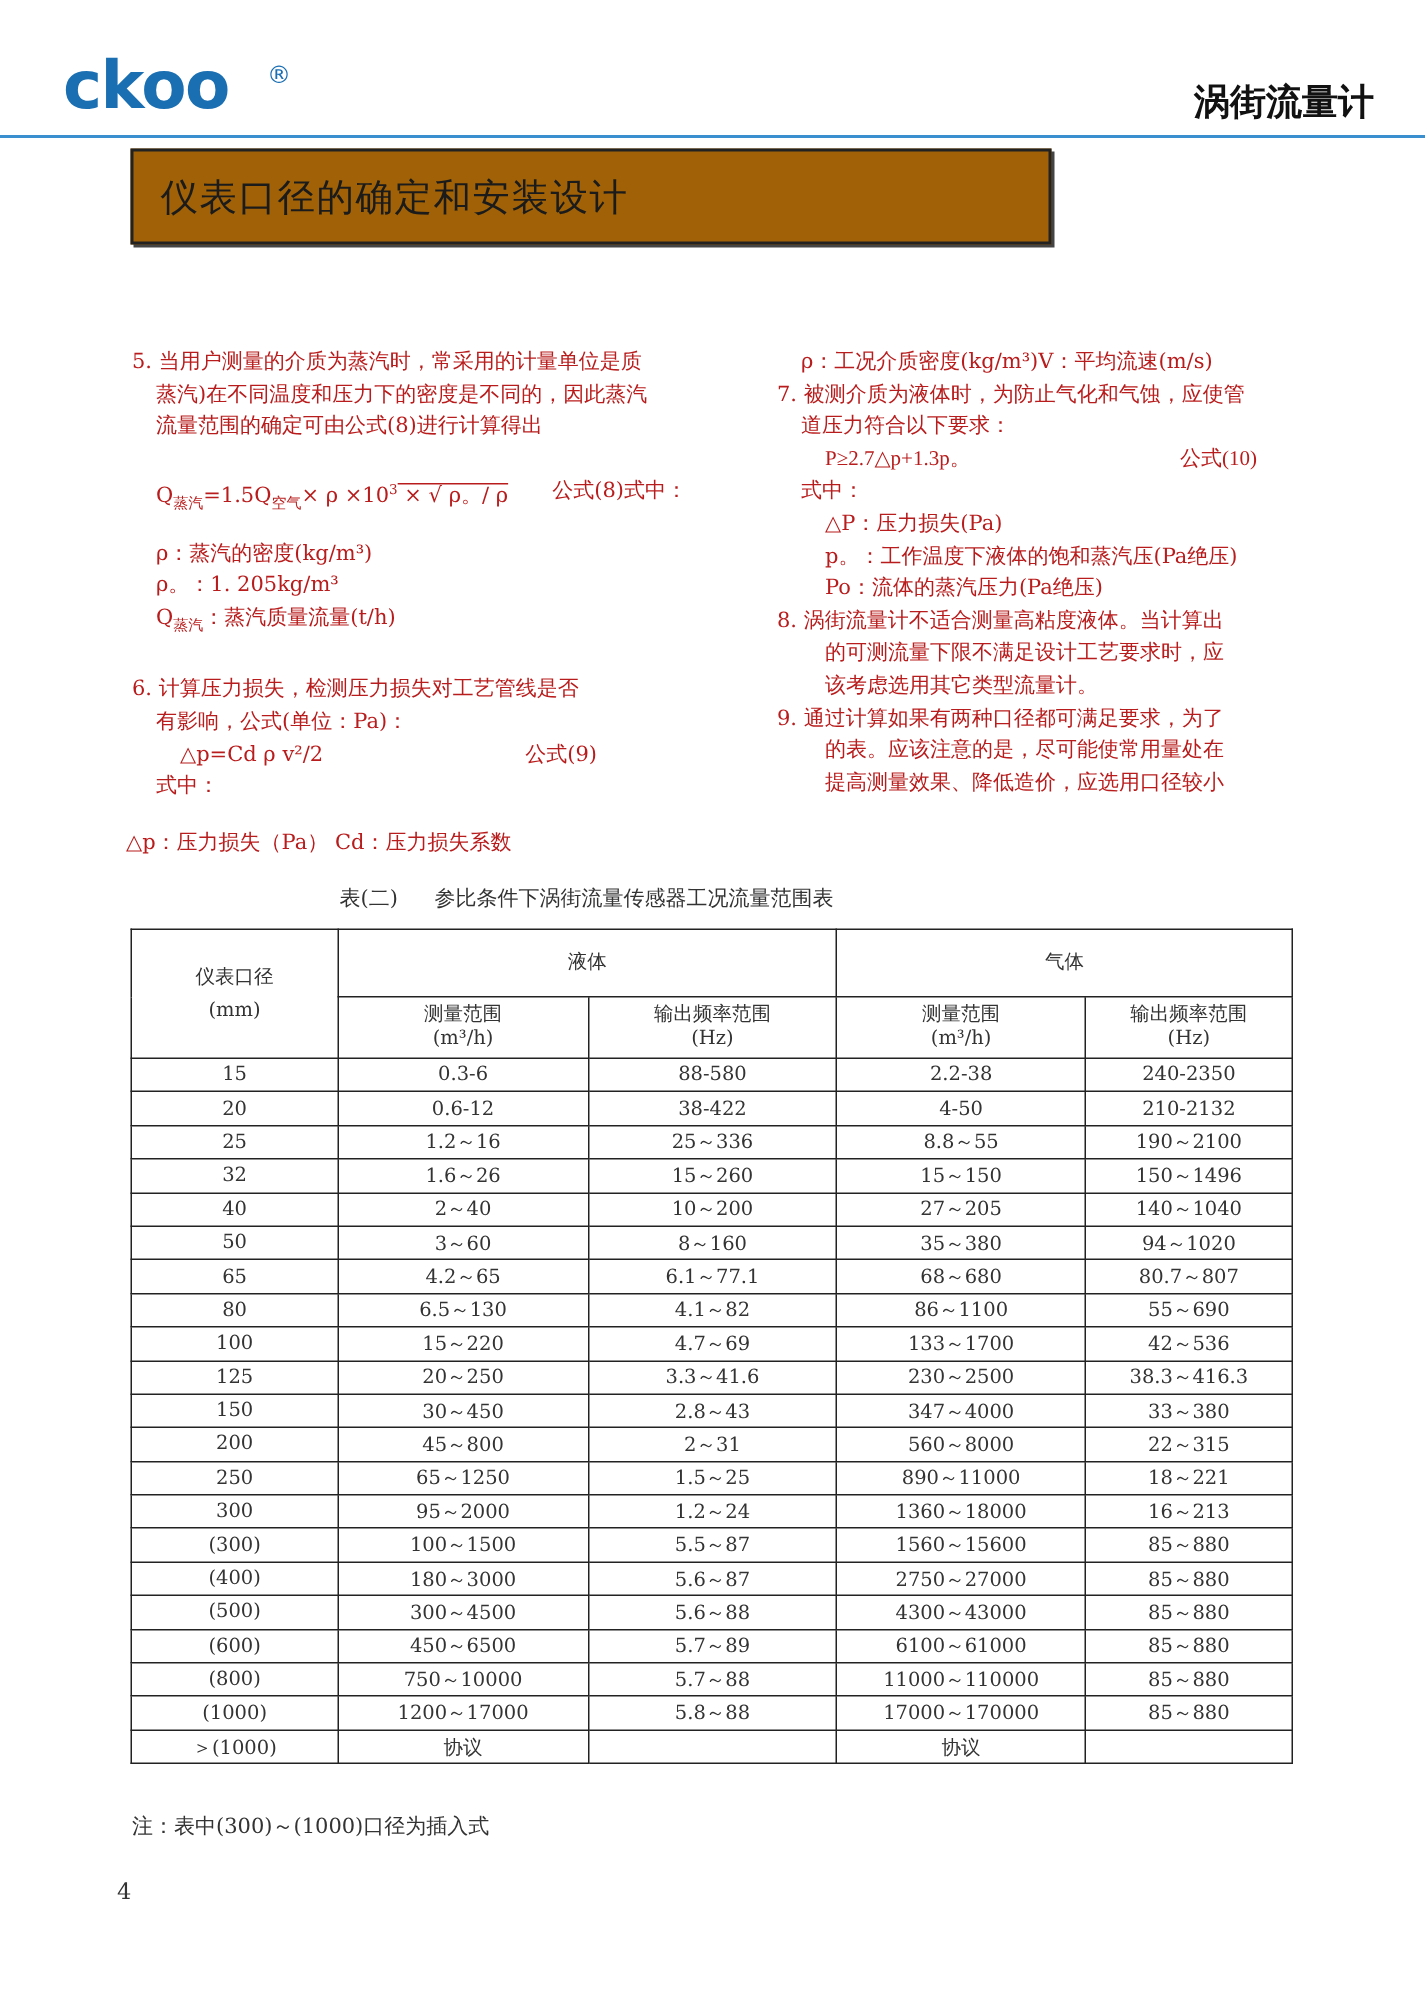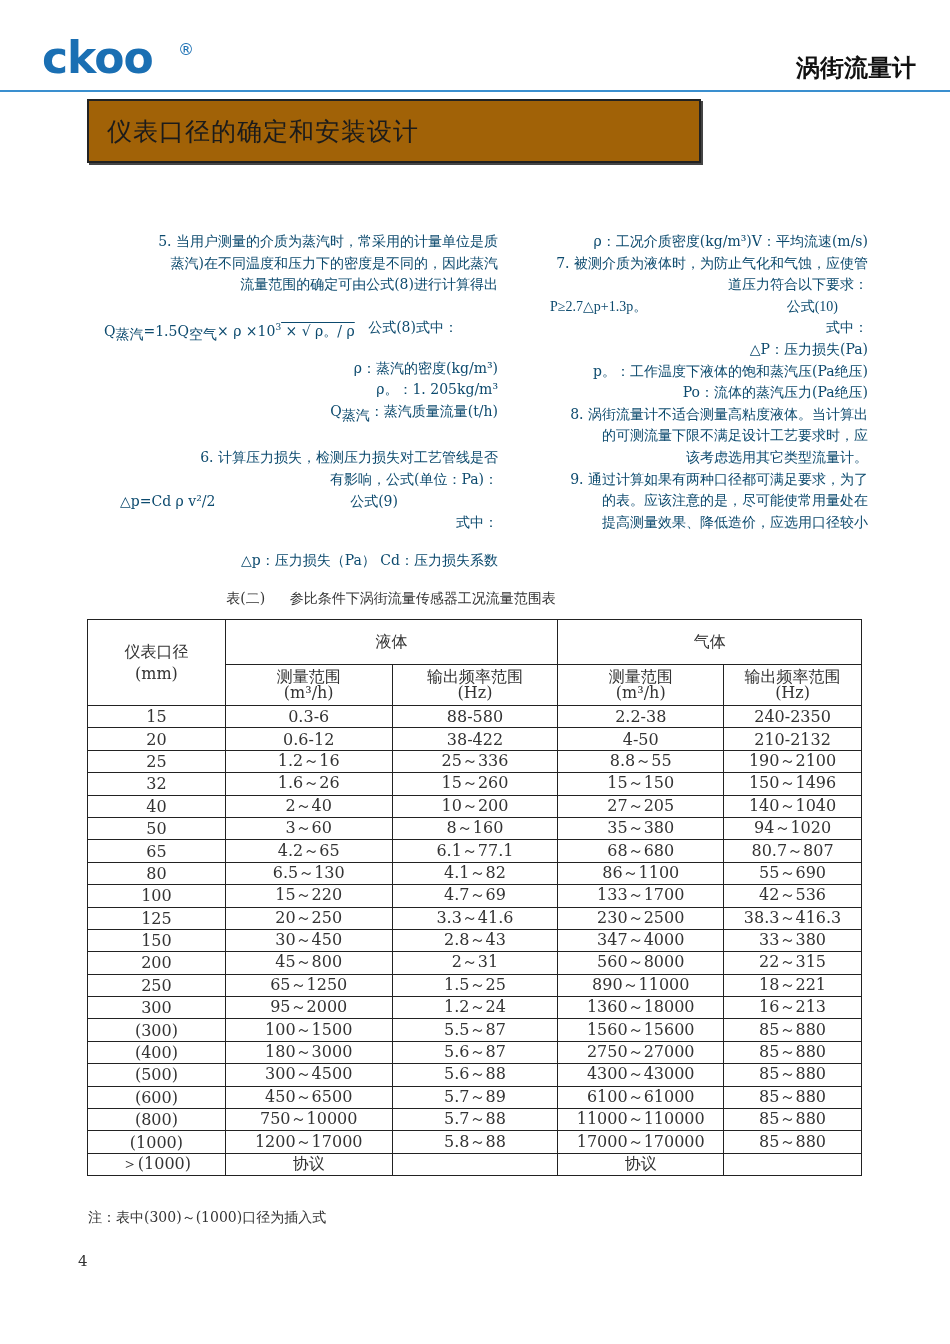--- a/index.html
+++ b/index.html
@@ -9,37 +9,37 @@
           font-weight: bold; font-size: 44px; color: #1a6fb3; letter-spacing: -1px; line-height: 1; }
   .logo-reg { position: absolute; left: 178px; top: 40px; font-family: "DejaVu Sans", sans-serif;
               font-size: 16px; color: #1a6fb3; }
   .header-title { position: absolute; right: 34px; top: 52px; font-family: "DejaVu Sans", sans-serif;
                   font-weight: bold; font-size: 24px; color: #111; }
   .header-rule { position: absolute; left: 0; right: 0; top: 90px; height: 2px; background: #3a8fcf; }
   .title-box { position: absolute; left: 87px; top: 99px; width: 614px; height: 64px; background: #a16207;
                border: 2px solid #222; box-sizing: border-box; box-shadow: 2px 2px 0 #444; }
   .title-box span { position: absolute; left: 18px; top: 14px; font-size: 25px; color: #1b1b1b; letter-spacing: 1px; }
 
-  .col { position: absolute; font-size: 14px; line-height: 21.6px; color: #0c4a6e; text-align: right; }
+  .col { position: absolute; font-size: 14px; line-height: 21.6px; color: #b91c1c; }
   .col .p { white-space: nowrap; }
   .left { left: 88px; top: 231px; width: 410px; }
   .right { left: 518px; top: 231px; width: 350px; }
   .ind1 { padding-left: 16px; }
   .ind2 { padding-left: 32px; }
   .gap { height: 21px; }
   .gap2 { height: 12px; }
   .formula { display: flex; justify-content: space-between; padding-right: 80px; }
-  sub { font-size: 14px; }
+  sub { font-size: 10px; }
   sup { font-size: 9px; }
 
   .caption { position: absolute; left: 0; width: 782px; top: 590px; text-align: center; font-size: 14px; color: #333; }
   .caption span + span { margin-left: 20px; }
 
   table.data { position: absolute; left: 87px; top: 619px; width: 775px; border-collapse: collapse;
-               font-size: 16px; color: #333; }
+               font-size: 13px; color: #333; }
   table.data td, table.data th { border: 1.5px solid #222; text-align: center; font-weight: normal; padding: 0; }
   table.data th { line-height: 16px; }
   .h1 td, .h1 th { height: 44px; }
   .h2 th { height: 40px; }
   table.data tbody td { height: 21.4px; }
 
   .note { position: absolute; left: 88px; top: 1209px; font-size: 14px; color: #333; }
   .page-num { position: absolute; left: 78px; top: 1252px; font-size: 15px; color: #333; }
 </style>
 </head>

